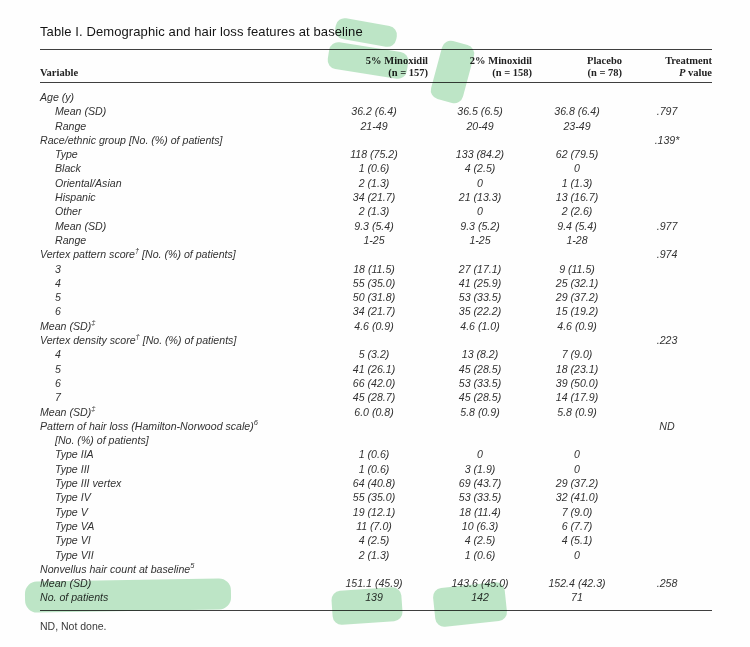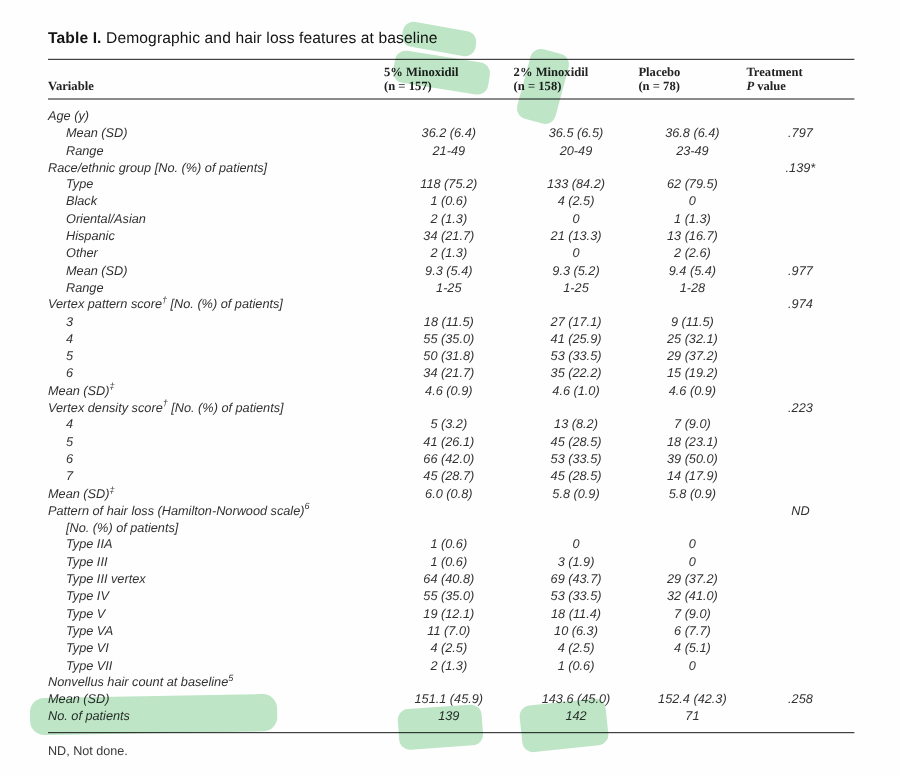--- a/index.html
+++ b/index.html
@@ -5,29 +5,29 @@
   html,body{margin:0;padding:0;background:#ffffff;}
   .page{
     position:relative; width:750px; height:647px; background:#fefefe;
     overflow:hidden; font-family:"Liberation Sans", sans-serif; color:#323232;
   }
   .doc{ position:absolute; left:40px; top:25px; width:672px; }
   .title{
     font-size:13px; line-height:14px; margin:0 0 10px 0; color:#141414;
     letter-spacing:0.1px;
   }
-  .title .tlabel{ font-weight:bold; }
+  .title .tlabel{ font-weight:normal; }
   .header-grid{
     display:grid; grid-template-columns:280px 108px 104px 90px 90px;
     border-top:1.5px solid #3f3f3f; border-bottom:1.5px solid #3f3f3f;
     padding:5px 0 4px 0;
   }
   .hcell{
     font-family:"Liberation Serif", serif; font-weight:bold; font-size:10.5px;
-    line-height:11.5px; text-align:left; color:#222222;
+    line-height:11.5px; text-align:right; color:#222222;
   }
   .hcell.variable{ text-align:right; display:flex; align-items:flex-end; }
   .tbody{ padding:7px 0 5px 0; border-bottom:1.5px solid #3f3f3f;font-style:italic; }
   .row{
     display:grid; grid-template-columns:280px 108px 104px 90px 90px;
     height:14.3px; line-height:14.3px; font-size:10.6px;
   }
   .cell{ white-space:nowrap; overflow:visible; }
   .cell.var.ind1{ padding-left:15px; }
   .cell.num{ text-align:center; }

